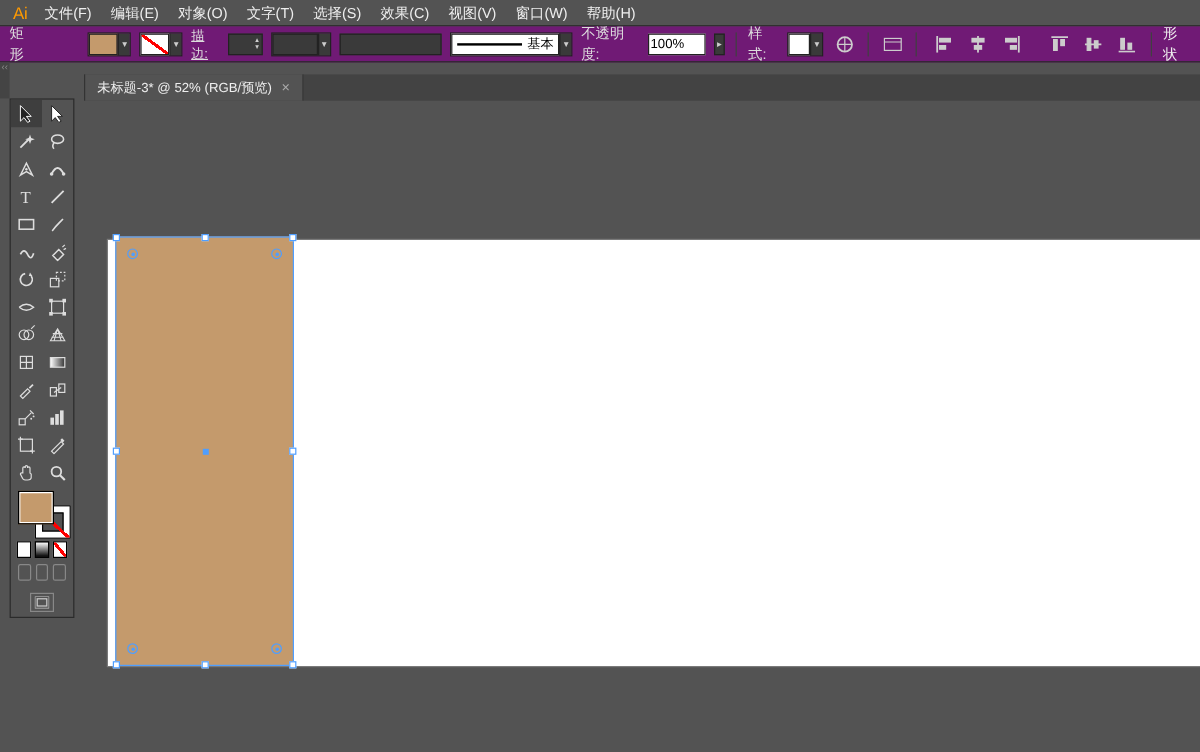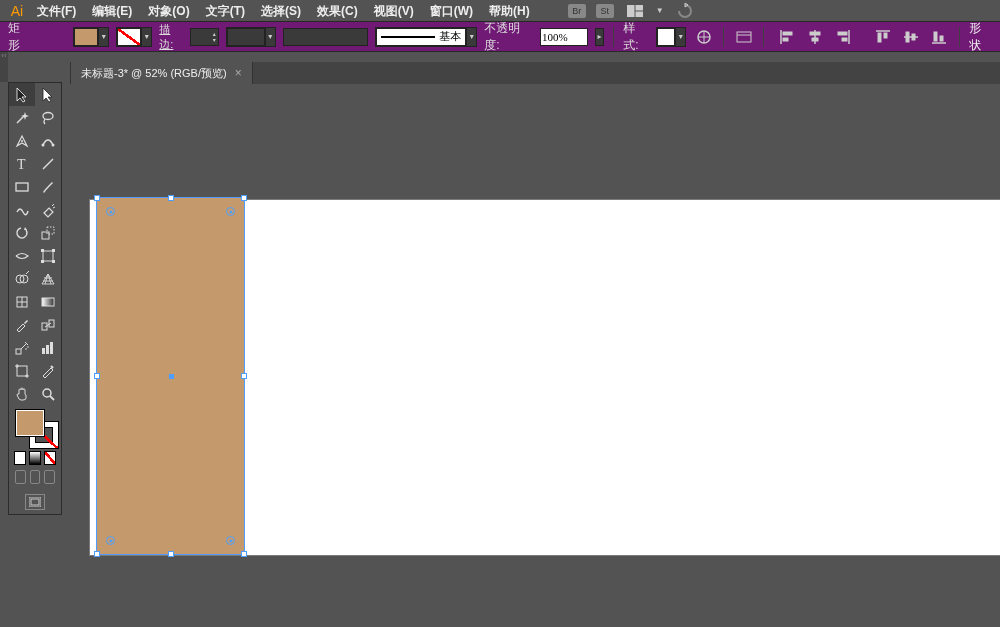--- a/index.html
+++ b/index.html
@@ -1,41 +1,41 @@
 <!DOCTYPE html>
 <html><head>
   <meta charset="utf-8">
   <style>
     * { margin: 0; padding: 0; box-sizing: border-box; user-select: none; }
     body { width: 1000px; height: 627px; background: #535353; font-family: "Microsoft YaHei", sans-serif; font-size: 11px; color: #ccc; overflow: hidden; position: relative; }
     
     
     .menubar { height: 22px; background: #535353; display: flex; align-items: center; padding: 0 5px; border-bottom: 1px solid #282828;}
     .app-icon { width: 24px; height: 22px; display: flex; align-items: center; justify-content: center; color: #ff9a00; font-weight: normal; font-size: 14px; }
-    .menu-item { padding: 0 8px; height: 22px; line-height: 22px; color: #eee; cursor: pointer; font-size: 12px; font-weight: bold;}
+    .menu-item { padding: 0 8px; height: 22px; line-height: 22px; color: #eee; cursor: pointer; font-size: 12px;}
     .menu-icon-group { margin-left: 30px; display: flex; gap: 10px; align-items: center; }
     .mi-box { width: 18px; height: 14px; display:flex; align-items:center; justify-content:center; font-size:9px; color:#333; background:#888; border-radius:2px;}
     
     
     .controlbar { height: 30px; background: #701a75; display: flex; align-items: center; padding: 0 8px; border-bottom: 1px solid #282828; gap: 7px; }
     .ctrl-label { color: #ddd; font-size: 12px; }
     .fill-swatch { width: 24px; height: 18px; background: #c49a6c; border: 1px solid #222; }
     .swatch-wrap { display:flex; align-items:center; border:1px solid #222;}
     .dd-arrow { width:10px; height:18px; background:#3a3a3a; display:flex; align-items:center; justify-content:center; font-size:8px; color:#ccc; border-left:1px solid #222;}
     .none-swatch { width: 24px; height: 18px; background: #fff; position: relative; border: 1px solid #222; }
     .none-swatch::after { content:''; position:absolute; left:0; top:0; right:0; bottom:0; background: linear-gradient(to top right, transparent 45%, red 45%, red 55%, transparent 55%); }
     .stroke-label { color:#ddd;text-decoration:underline; }
     .stepper { width: 30px; height: 18px; background:#3a3a3a; border:1px solid #222; display:flex; align-items:center; position:relative; }
     .stepper .arrows { position:absolute; right:2px; display:flex; flex-direction:column; font-size:6px; line-height:6px; }
     .brush-swatch { width: 38px; height: 18px; background:#3a3a3a; border:1px solid #222; }
     .dash-swatch { width: 90px; height: 18px; background:#3a3a3a; border:1px solid #222; }
     .brush-line-box { width:90px; height:18px; background:#fff; border:1px solid #222; display:flex; align-items:center; justify-content:flex-end; padding:0 4px; gap:4px; color:#000;}
     .brush-line-box .hline{ flex:1; height:2px; background:#000;}
     .brush-line-box .txt { color:#000; font-size:11px;}
-    .opacity-box { width:50px; height:18px; background:#fff; border:1px solid #222; color:#000; display:flex; align-items:center; padding:0 1px;font-family:Liberation Serif, serif;}
+    .opacity-box { width:50px; height:18px; background:#fff; border:1px solid #222; color:#000; display:flex; align-items:center; padding:0 1px;}
     .style-swatch { width:18px; height:18px; background:#fff; border:1px solid #222;}
     .small-icon-btn { width:22px; height:22px; display:flex; align-items:center; justify-content:center; border:1px solid transparent; fill:#ccc; stroke:#ccc;}
     .sep { width:1px; height:20px; background: #404040; margin:0 2px;}
     .align-icons { display:flex; gap: 6px; align-items:center; margin-left: 3px;}
     .align-icons svg{ display:block;}
     .shape-label-right{ margin-left:auto; color:#eee; font-size:12px;}
     
     
     .left-stub { position:absolute; left:0; top:52px; width:8px; height:30px; background:#444;}
     .left-stub .grip{ height:6px; display:flex; justify-content:center; align-items:center; color:#888; font-size:8px;}
@@ -86,38 +86,20 @@
   <div class="app-icon">Ai</div>
   <div class="menu-item">文件(F)</div>
   <div class="menu-item">编辑(E)</div>
   <div class="menu-item">对象(O)</div>
   <div class="menu-item">文字(T)</div>
   <div class="menu-item">选择(S)</div>
   <div class="menu-item">效果(C)</div>
   <div class="menu-item">视图(V)</div>
   <div class="menu-item">窗口(W)</div>
   <div class="menu-item">帮助(H)</div>
-  <div class="menu-icon-group">
-    <div class="mi-box">Br</div>
-    <div class="mi-box">St</div>
-    <div class="small-icon-btn">
-      <svg width="16" height="12">
-          <rect x="0" y="0" width="7" height="12" fill="#ccc"></rect>
-          <rect x="9" y="0" width="7" height="5" fill="#ccc"></rect>
-          <rect x="9" y="7" width="7" height="5" fill="#ccc"></rect>
-        </svg>
-    </div>
-    <div style="font-size:8px;color:#ccc;">▼</div>
-    <div class="small-icon-btn">
-      <svg width="16" height="16">
-          <path d="M8 2 A6 6 0 1 1 2 8" fill="none" stroke="#888" stroke-width="2"></path>
-          <path d="M8 0 L8 4 L11 2 Z" fill="#888"></path>
-        </svg>
-    </div>
-  </div>
 </div>
 
 <div class="controlbar">
   <span class="ctrl-label">矩形</span>
   <div style="width:30px;"></div>
   <div class="swatch-wrap">
       <div class="fill-swatch"></div>
       <div class="dd-arrow">▾</div>
     </div>
   <div class="swatch-wrap">

